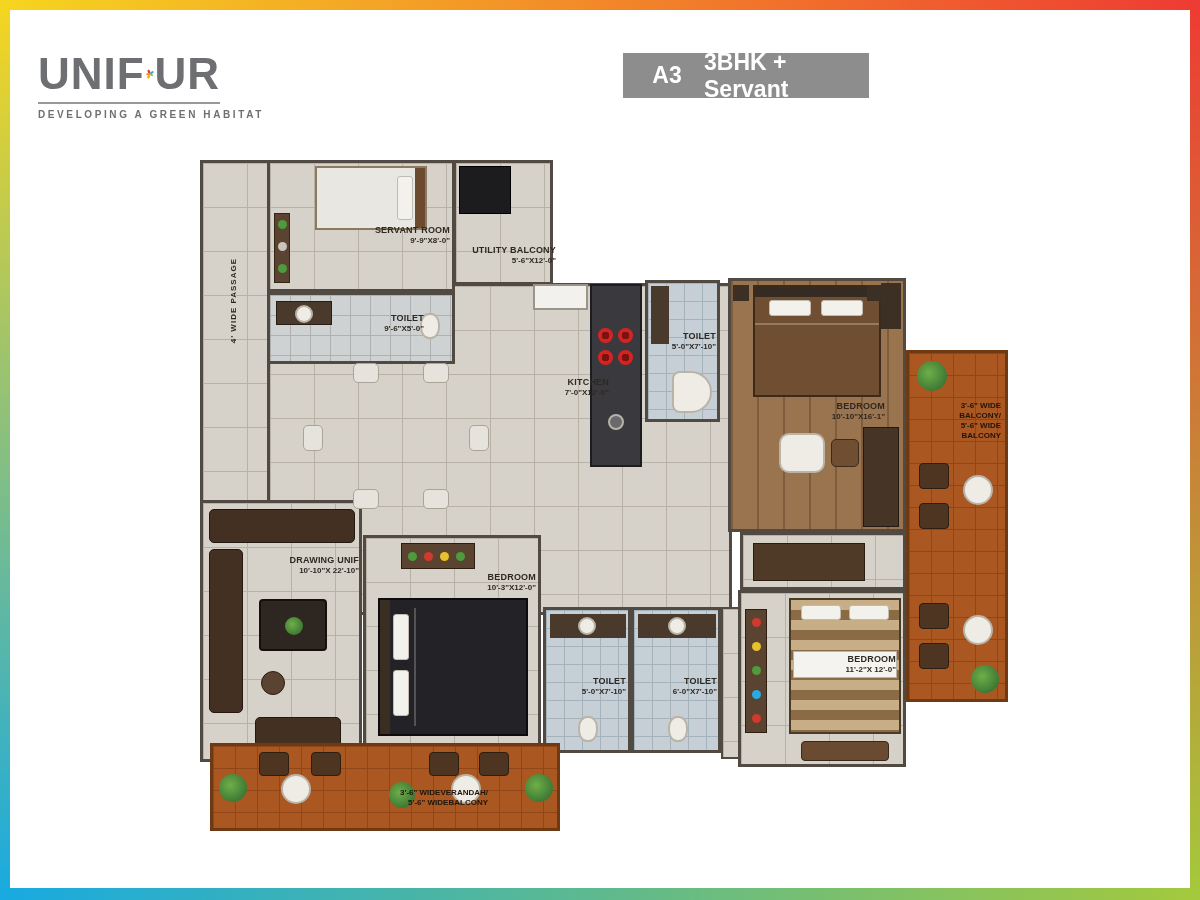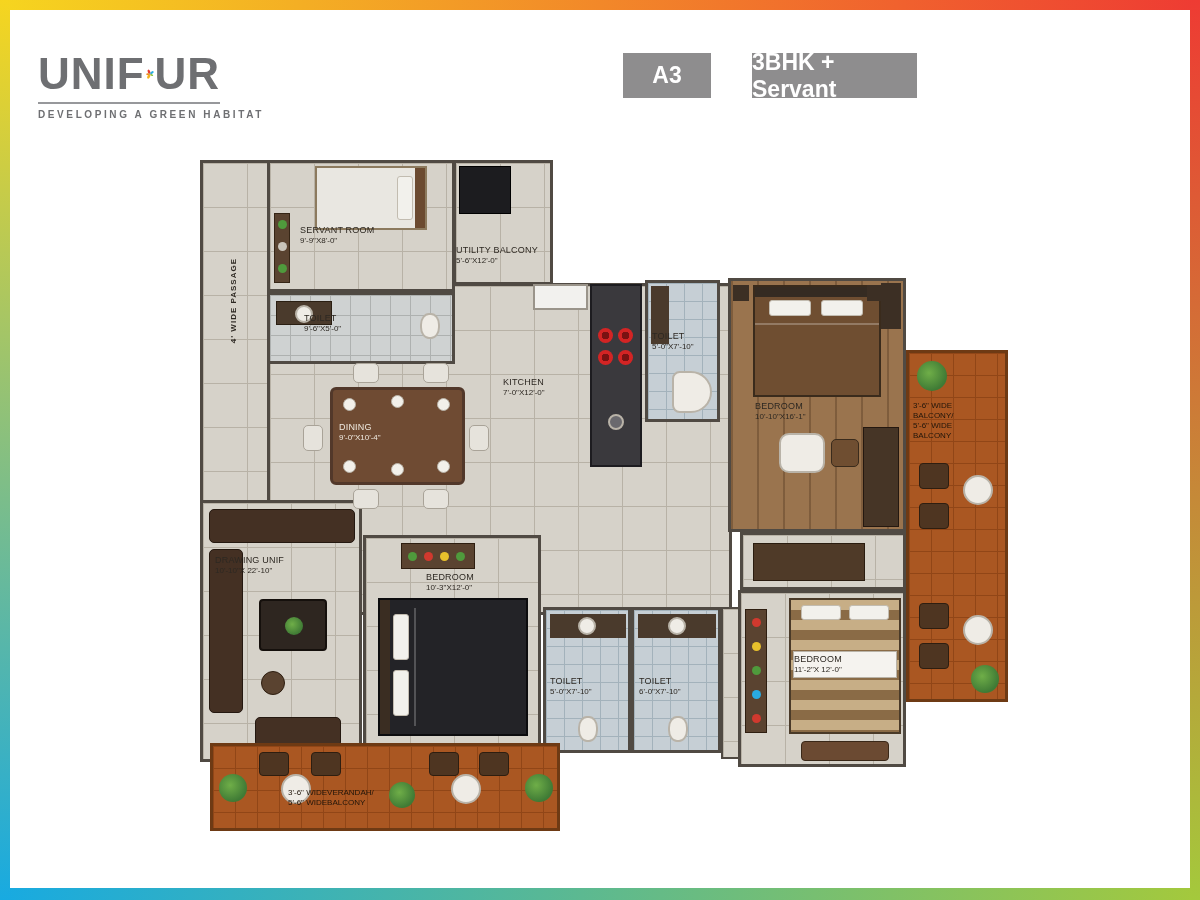--- a/index.html
+++ b/index.html
@@ -15,33 +15,33 @@
 
   
   .logo{position:absolute;left:38px;top:52px;width:182px}
   .logo-text{display:flex;align-items:center;font-size:44px;font-weight:bold;color:#6e6f72;letter-spacing:1px;line-height:1}
   .logo-rule{height:2px;background:#97989b;margin-top:6px}
   .tagline{font-size:10px;font-weight:bold;color:#6e6f72;letter-spacing:2.6px;margin-top:5px;white-space:nowrap}
 
   
   .badge{position:absolute;top:53px;height:45px;background:#8e8d8e;color:#fff;font-weight:bold;font-size:23px;display:flex;align-items:center;justify-content:center}
   .badge1{left:623px;width:88px}
-  .badge2{left:752px;width:165px}
+  .badge2{left:704px;width:165px}
   .badge3{left:912px;width:222px}
 
   
   .plan{position:absolute;left:195px;top:155px;width:815px;height:690px}
   .room{position:absolute;border:3px solid #504a43}
   .tile{background-color:#d6d2c9;background-image:linear-gradient(#b8b2a6 1px,transparent 1px),linear-gradient(90deg,#b8b2a6 1px,transparent 1px);background-size:44px 44px}
   .btile{background-color:#c6cfd5;background-image:linear-gradient(#a3b2bb 1px,transparent 1px),linear-gradient(90deg,#a3b2bb 1px,transparent 1px);background-size:18px 18px}
   .gtile{background-color:#cfd2d2;background-image:linear-gradient(#aeb1b0 1px,transparent 1px),linear-gradient(90deg,#aeb1b0 1px,transparent 1px);background-size:20px 20px}
   .terra{background-color:#aa5722;background-image:linear-gradient(#914617 1px,transparent 1px),linear-gradient(90deg,#914617 1px,transparent 1px);background-size:22px 22px;border-color:#6e3a14}
   .wood{background-color:#9a744e;background-image:repeating-linear-gradient(90deg,rgba(55,32,14,.28) 0 2px,transparent 2px 26px)}
 
-  .rlabel{position:absolute;text-align:left;color:#2d2822;font-weight:normal;z-index:6}
+  .rlabel{position:absolute;text-align:right;color:#2d2822;font-weight:bold;z-index:6}
   .rname{display:block;font-size:9px;letter-spacing:.2px;line-height:1.25}
   .rdims{display:block;font-size:8px;line-height:1.25}
   .vtext{position:absolute;writing-mode:vertical-rl;transform:rotate(180deg);font-size:8px;font-weight:bold;color:#2d2822;letter-spacing:1px}
 
   .f{position:absolute}
   .plant{border-radius:50%;background:radial-gradient(circle at 40% 40%,#6fae48,#3f7a35 70%)}
   .chairb{background:#4e3521;border:1px solid #2e1e10;border-radius:4px}
   .tablew{background:#efece6;border:2px solid #b9b3a8;border-radius:50%}
   .sofa{background:#443023;border:1px solid #241810;border-radius:5px}
   .plate{position:absolute;width:13px;height:13px;border-radius:50%;background:#f2f0ea;border:1px solid #b9b3a8}
@@ -125,21 +125,21 @@
     </div>
 
     <div class="f" style="left:338px;top:129px;width:55px;height:26px;background:#f2f1ee;border:2px solid #9a948a;z-index:4"></div>
     <div class="f" style="left:395px;top:129px;width:52px;height:183px;background:#3a393d;border:2px solid #1d1c20;z-index:4">
       <div class="burner" style="left:6px;top:42px"></div>
       <div class="burner" style="left:26px;top:42px"></div>
       <div class="burner" style="left:6px;top:64px"></div>
       <div class="burner" style="left:26px;top:64px"></div>
       <div class="tablew" style="position:absolute;left:16px;top:128px;width:16px;height:16px;background:#6a696e"></div>
     </div>
-    <div class="rlabel" style="left:308px;top:222px;width:92px">
+    <div class="rlabel" style="left:322px;top:222px;width:92px">
       <span class="rname">KITCHEN</span>
       <span class="rdims">7'-0"X12'-0"</span>
     </div>
 
     <div class="room btile" style="left:450px;top:125px;width:75px;height:142px">
       <div class="f" style="left:3px;top:3px;width:18px;height:58px;background:#4a3a2c"></div>
       <div class="f tablew" style="left:24px;top:88px;width:40px;height:42px;border-radius:8px 22px 22px 8px"></div>
       <div class="rlabel" style="left:4px;top:48px;width:64px">
         <span class="rname">TOILET</span>
         <span class="rdims">5'-0"X7'-10"</span>
@@ -180,32 +180,20 @@
       </div>
       <div class="f chairb" style="left:10px;top:110px;width:30px;height:26px"></div>
       <div class="f chairb" style="left:10px;top:150px;width:30px;height:26px"></div>
       <div class="f tablew" style="left:54px;top:122px;width:30px;height:30px"></div>
       <div class="f chairb" style="left:10px;top:250px;width:30px;height:26px"></div>
       <div class="f chairb" style="left:10px;top:290px;width:30px;height:26px"></div>
       <div class="f tablew" style="left:54px;top:262px;width:30px;height:30px"></div>
       <div class="f plant" style="left:62px;top:312px;width:28px;height:28px"></div>
     </div>
 
-    <div class="f" style="left:135px;top:232px;width:135px;height:98px;background:#6f4b33;border:3px solid #52382a;border-radius:6px;z-index:4">
-      <div class="plate" style="left:10px;top:8px"></div>
-      <div class="plate" style="left:58px;top:5px"></div>
-      <div class="plate" style="left:104px;top:8px"></div>
-      <div class="plate" style="left:10px;top:70px"></div>
-      <div class="plate" style="left:58px;top:73px"></div>
-      <div class="plate" style="left:104px;top:70px"></div>
-      <div class="rlabel" style="left:6px;top:32px;width:118px;color:#efe9df">
-        <span class="rname">DINING</span>
-        <span class="rdims">9'-0"X10'-4"</span>
-      </div>
-    </div>
     <div class="dchair" style="left:158px;top:208px;z-index:3"></div>
     <div class="dchair" style="left:228px;top:208px;z-index:3"></div>
     <div class="dchair" style="left:158px;top:334px;z-index:3"></div>
     <div class="dchair" style="left:228px;top:334px;z-index:3"></div>
     <div class="dchair" style="left:108px;top:270px;width:20px;height:26px;z-index:3"></div>
     <div class="dchair" style="left:274px;top:270px;width:20px;height:26px;z-index:3"></div>
 
     <div class="room tile" style="left:5px;top:345px;width:162px;height:262px">
       <div class="f sofa" style="left:6px;top:6px;width:146px;height:34px"></div>
       <div class="f sofa" style="left:6px;top:46px;width:34px;height:164px"></div>

